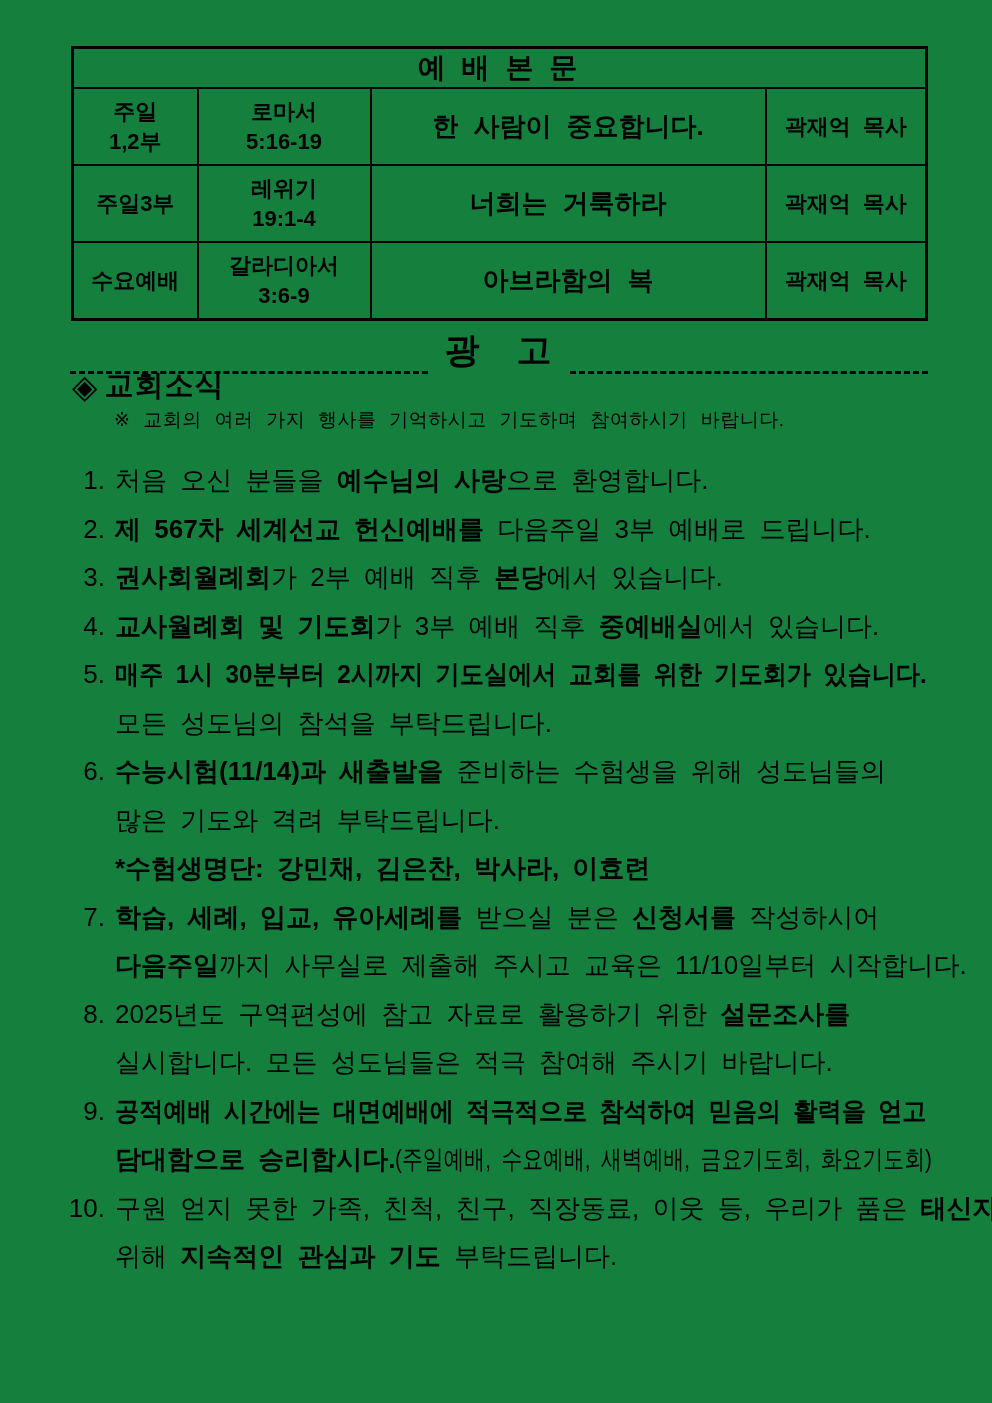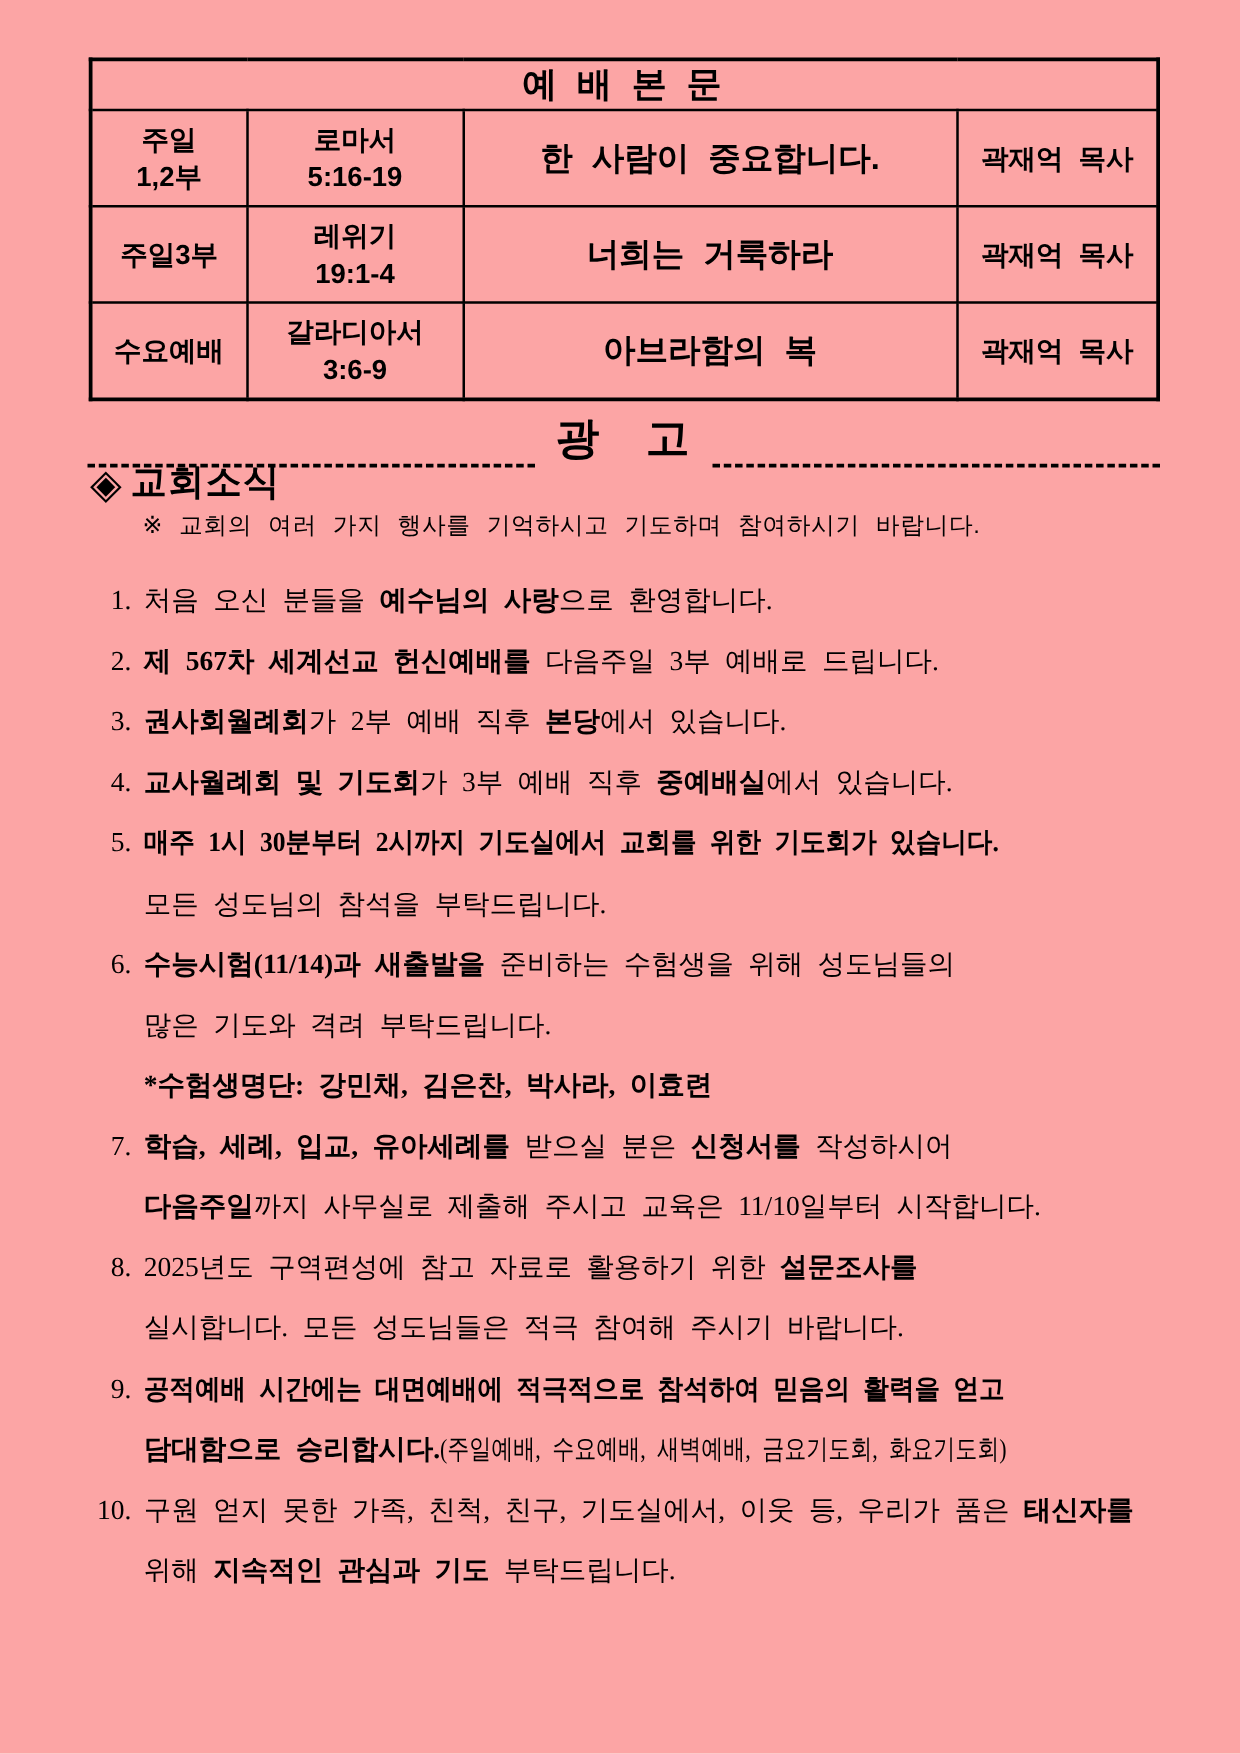--- a/index.html
+++ b/index.html
@@ -1,20 +1,20 @@
 <!DOCTYPE html>
 <html><head>
 <meta charset="utf-8">
 <style>
   html,body { margin:0; padding:0; background:#ffffff; }
   .sheet {
     position: relative;
     width: 992px;
     height: 1403px;
-    background: #fca5a5;
+    background: #15803d;
     color: #000000;
     font-family: "Liberation Sans", "DejaVu Sans", sans-serif;
     overflow: hidden;
   }
 
   
   table.worship {
     position: absolute;
     left: 71px; top: 46px;
     width: 855px;
@@ -88,23 +88,22 @@
 
   
   #items {
     position: absolute;
     top: 456px; left: 60px;
     width: 885px;
   }
   .line {
     line-height: 48.5px;
     white-space: nowrap;
-    font-size: 22px;
+    font-size: 26px;
     word-spacing: 6px;
-    font-family: Liberation Serif, serif;
   }
   .num {
     display: inline-block;
     width: 55px;
     text-align: right;
     padding-right: 10px;
     box-sizing: border-box;
   }
   .b { font-weight: 700; }
   .sx { display: inline-block; transform-origin: 0 50%; }
@@ -184,17 +183,17 @@
       <div class="line"><span class="num"></span><span>모든 성도님의 참석을 부탁드립니다.</span></div>
       <div class="line"><span class="num">6.</span><span class="b">수능시험(11/14)과 새출발을</span><span> 준비하는 수험생을 위해 성도님들의</span></div>
       <div class="line"><span class="num"></span><span>많은 기도와 격려 부탁드립니다.</span></div>
       <div class="line"><span class="num"></span><span class="b">*수험생명단: 강민채, 김은찬, 박사라, 이효련</span></div>
       <div class="line"><span class="num">7.</span><span class="b">학습, 세례, 입교, 유아세례를</span><span> 받으실 분은 </span><span class="b">신청서를</span><span> 작성하시어</span></div>
       <div class="line"><span class="num"></span><span class="b">다음주일</span><span>까지 사무실로 제출해 주시고 교육은 11/10일부터 시작합니다.</span></div>
       <div class="line"><span class="num">8.</span><span>2025년도 구역편성에 참고 자료로 활용하기 위한 </span><span class="b">설문조사를</span></div>
       <div class="line"><span class="num"></span><span>실시합니다. 모든 성도님들은 적극 참여해 주시기 바랍니다.</span></div>
       <div class="line"><span class="num">9.</span><span class="b sx" style="transform: scaleX(0.93);">공적예배 시간에는 대면예배에 적극적으로 참석하여 믿음의 활력을 얻고</span></div>
       <div class="line"><span class="num"></span><span class="b">담대함으로 승리합시다.</span><span class="sx" style="transform: scaleX(0.8);">(주일예배, 수요예배, 새벽예배, 금요기도회, 화요기도회)</span></div>
-      <div class="line"><span class="num">10.</span><span>구원 얻지 못한 가족, 친척, 친구, 기도실에서, 이웃 등, 우리가 품은 </span><span class="b">태신자를</span></div>
+      <div class="line"><span class="num">10.</span><span>구원 얻지 못한 가족, 친척, 친구, 직장동료, 이웃 등, 우리가 품은 </span><span class="b">태신자를</span></div>
       <div class="line"><span class="num"></span><span>위해 </span><span class="b">지속적인 관심과 기도</span><span> 부탁드립니다.</span></div>
     </div>
 
 </div>
 
 </body></html>

